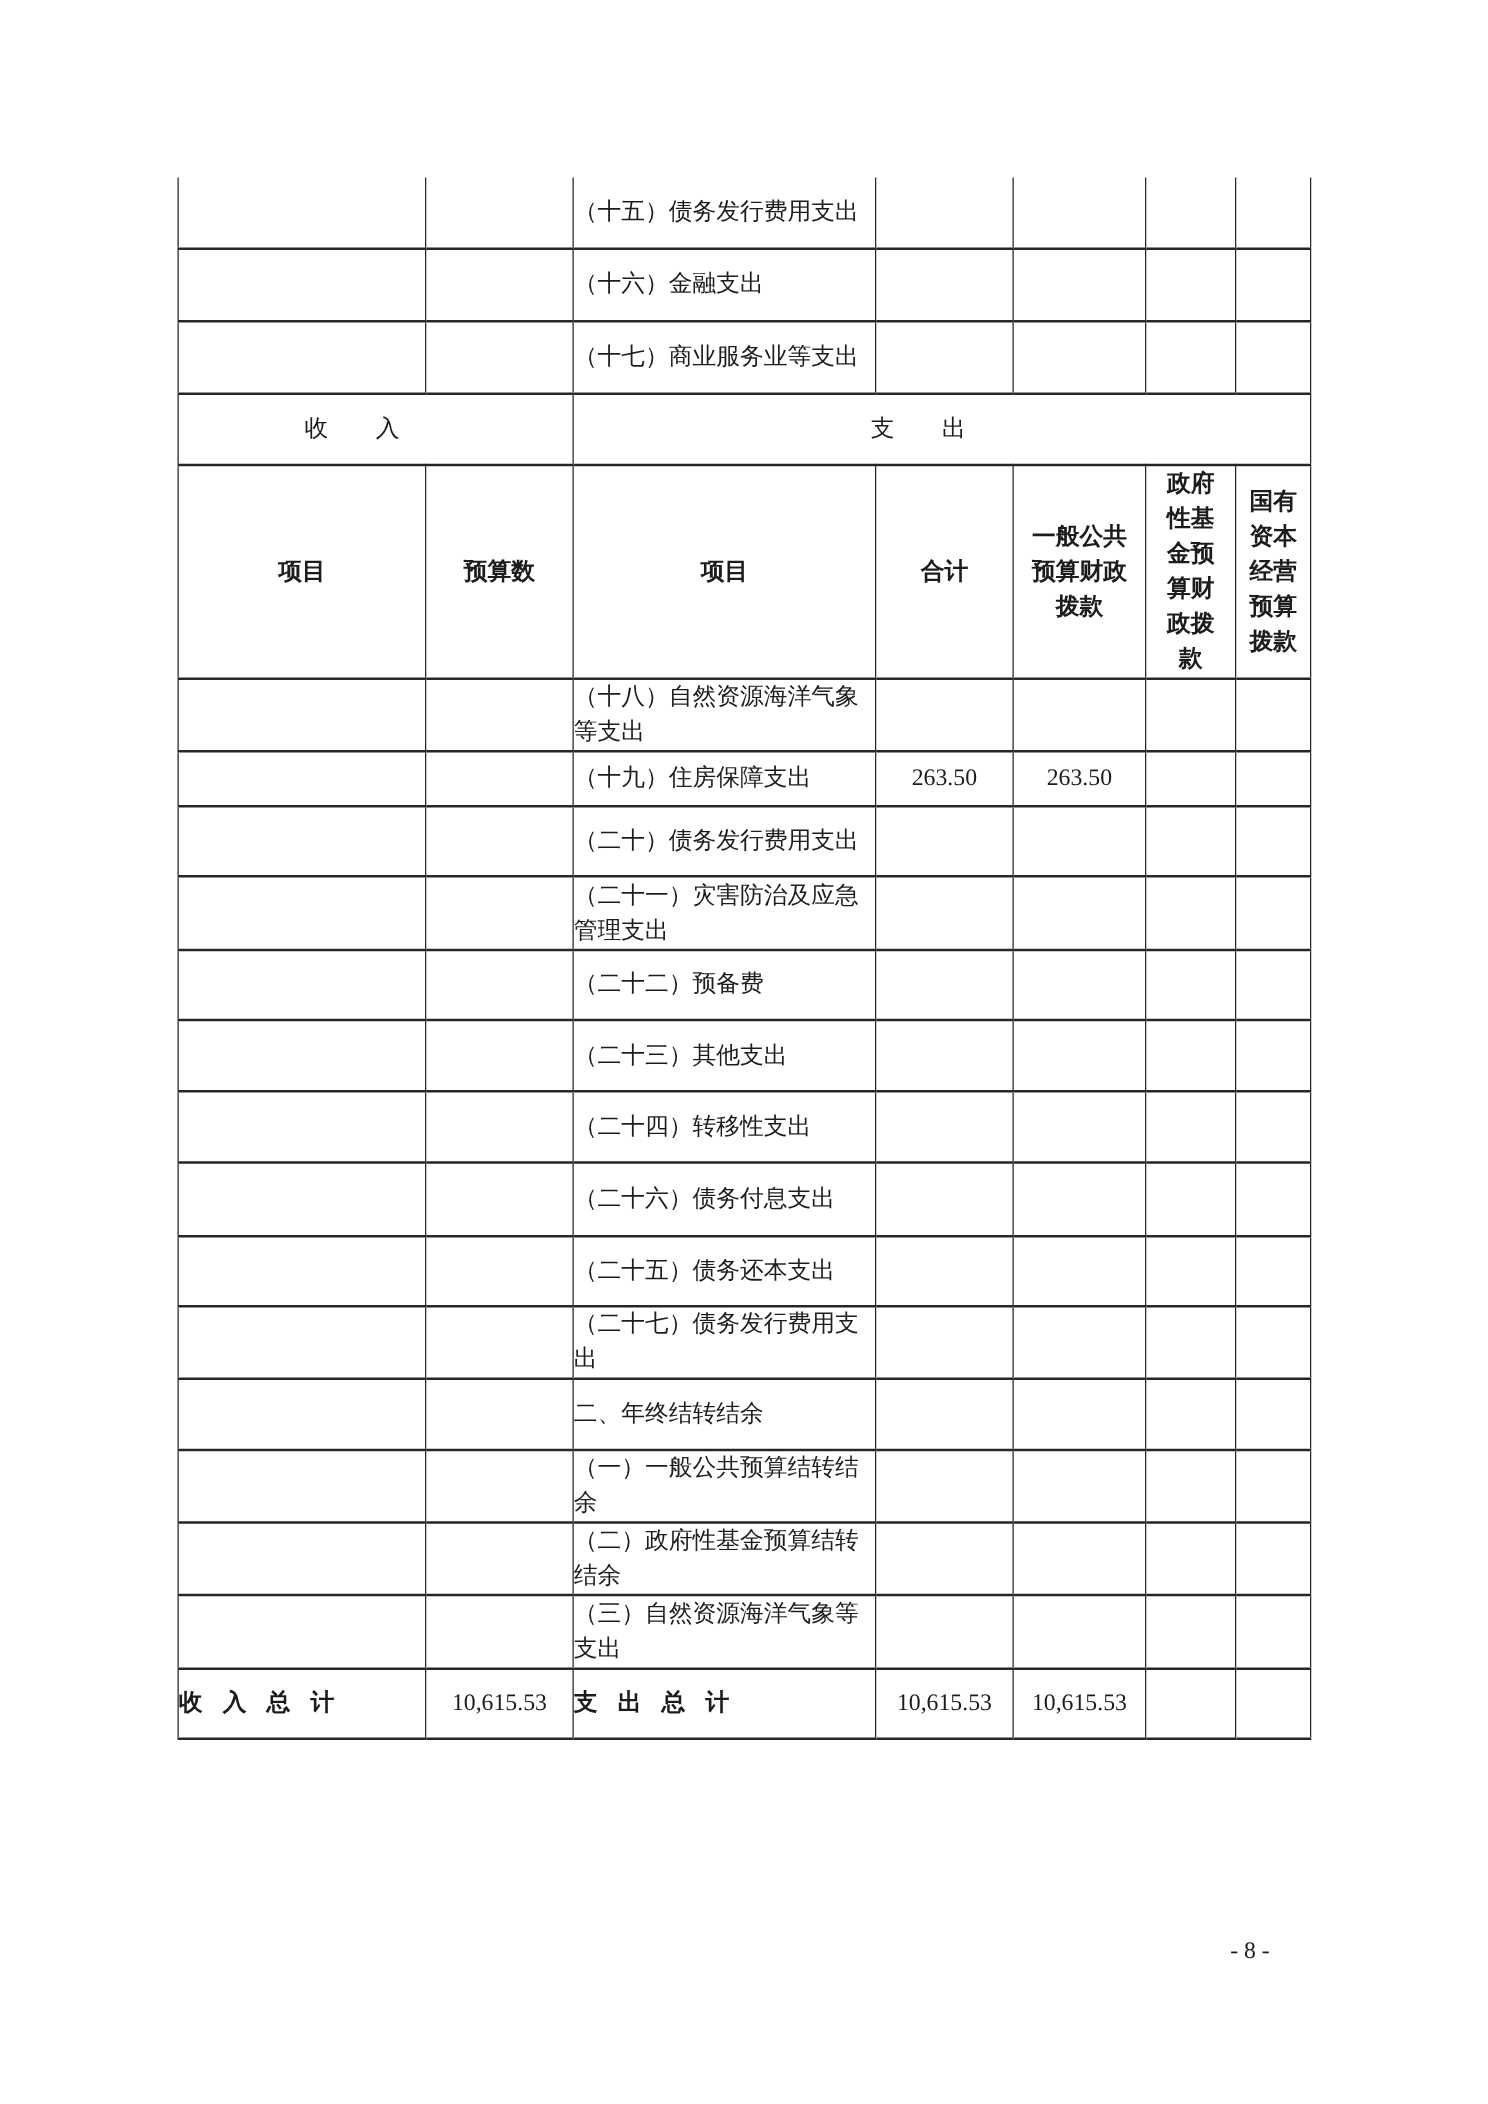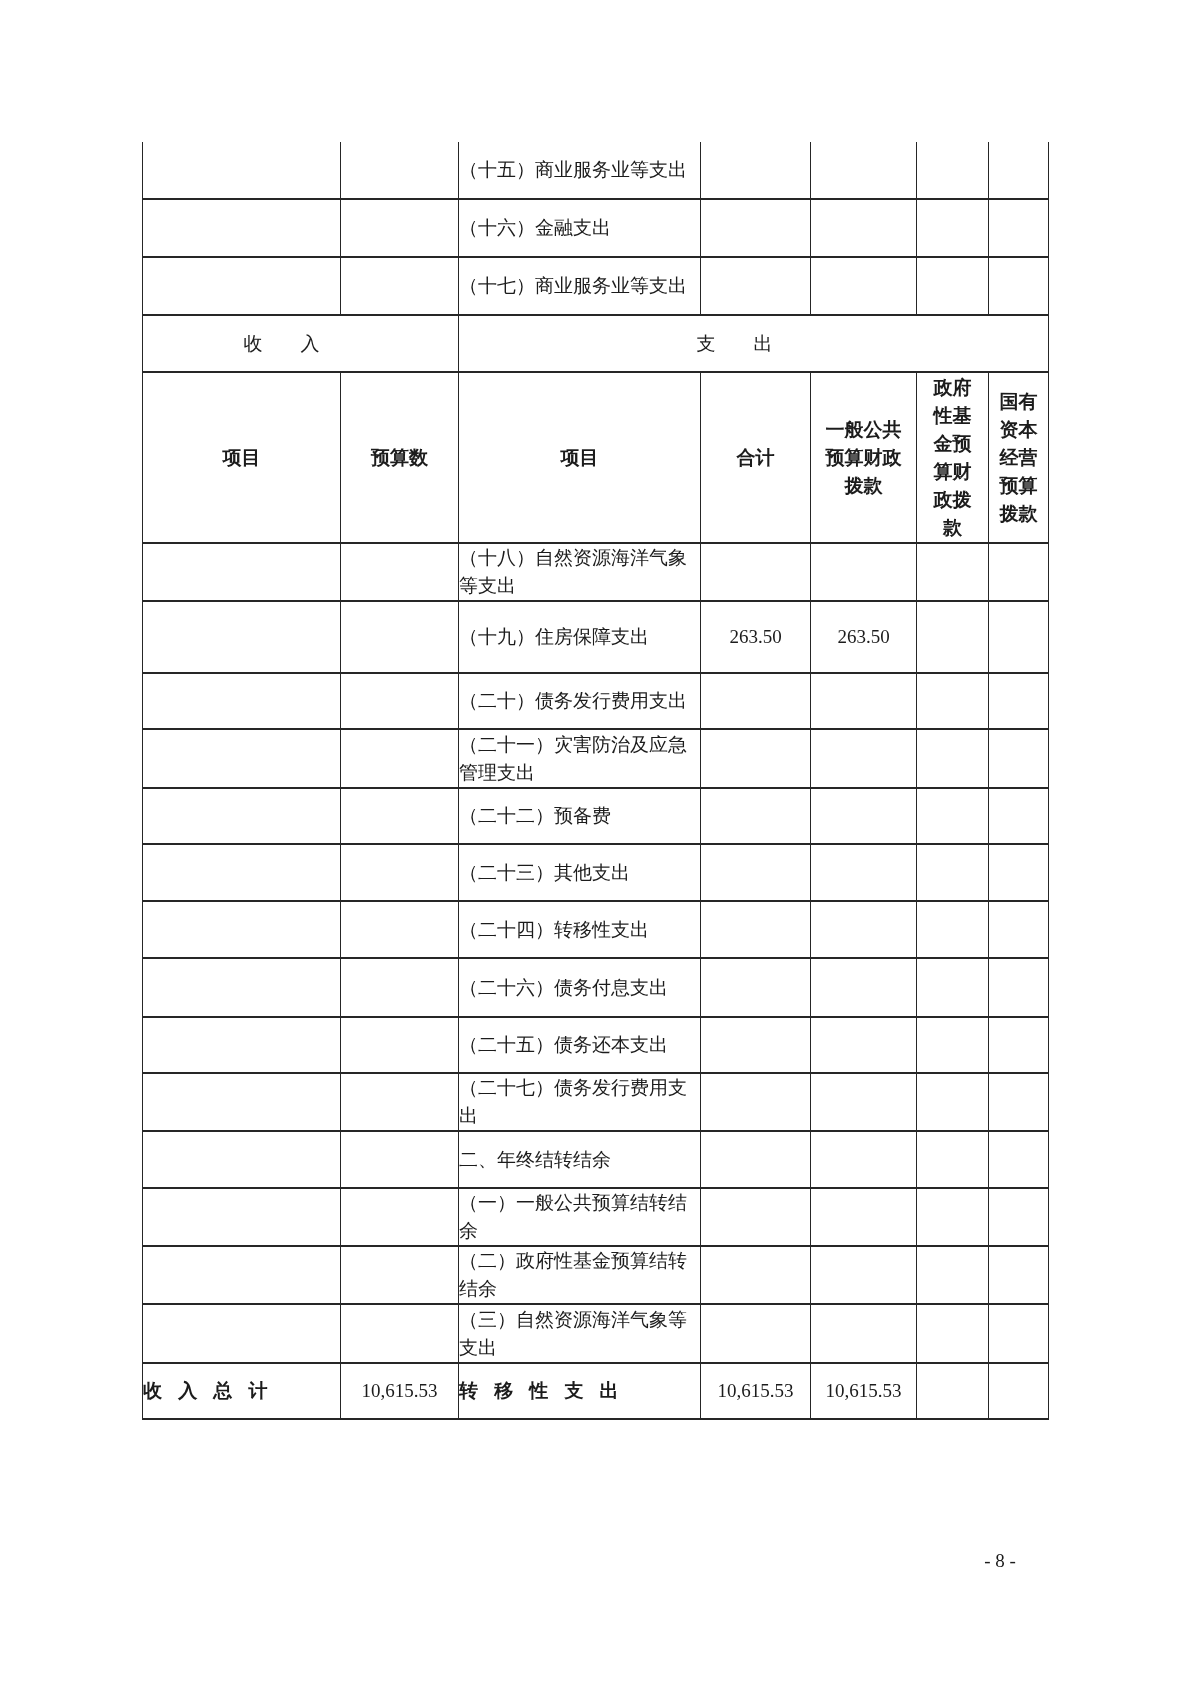--- a/index.html
+++ b/index.html
@@ -90,21 +90,21 @@
       <col style="width:110px">
       <col style="width:106px">
       <col style="width:72px">
       <col style="width:60px">
     </colgroup>
     <tbody>
 
       <tr class="cut-top" style="height:57px">
         <td></td>
         <td></td>
-        <td class="item">（十五）商业服务业等支出</td>
+        <td class="item">（十五）债务发行费用支出</td>
         <td class="num"></td>
         <td class="num"></td>
         <td></td>
         <td></td>
       </tr>
       <tr style="height:58px">
         <td></td>
         <td></td>
         <td class="item">（十六）金融支出</td>
         <td class="num"></td>
@@ -139,21 +139,21 @@
 
       <tr style="height:56px">
         <td></td>
         <td></td>
         <td class="item">（十八）自然资源海洋气象等支出</td>
         <td class="num"></td>
         <td class="num"></td>
         <td></td>
         <td></td>
       </tr>
-      <tr style="height:72px">
+      <tr style="height:44px">
         <td></td>
         <td></td>
         <td class="item">（十九）住房保障支出</td>
         <td class="num">263.50</td>
         <td class="num">263.50</td>
         <td></td>
         <td></td>
       </tr>
       <tr style="height:56px">
         <td></td>
@@ -260,21 +260,21 @@
         <td class="item">（三）自然资源海洋气象等支出</td>
         <td class="num"></td>
         <td class="num"></td>
         <td></td>
         <td></td>
       </tr>
 
       <tr style="height:56px">
         <td class="total-label">收入总计</td>
         <td class="num">10,615.53</td>
-        <td class="total-label">转移性支出</td>
+        <td class="total-label">支出总计</td>
         <td class="num">10,615.53</td>
         <td class="num">10,615.53</td>
         <td></td>
         <td></td>
       </tr>
 
     </tbody>
   </table>
 
   <div class="page-number">- 8 -</div>

